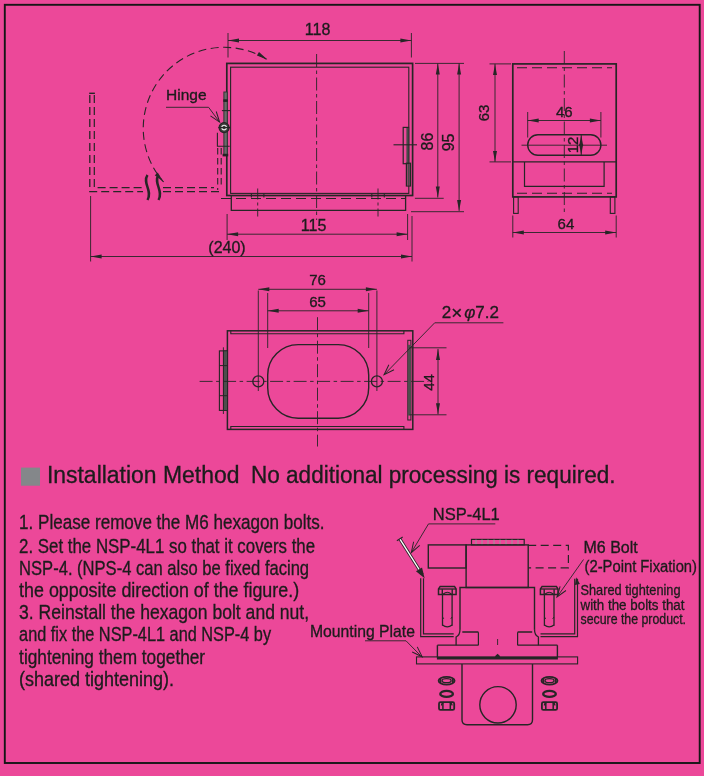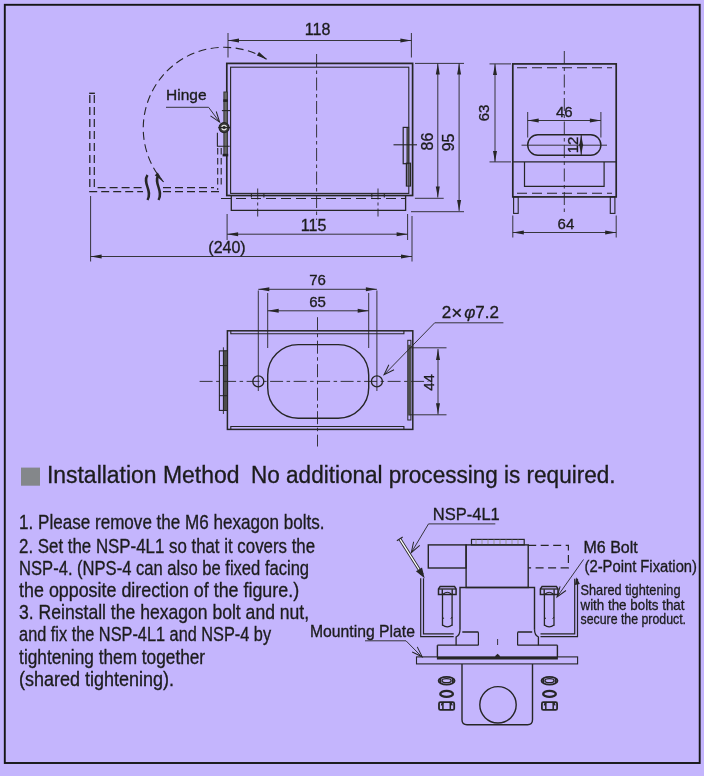--- a/index.html
+++ b/index.html
@@ -1,16 +1,16 @@
 <!DOCTYPE html>
 <html><head>
 <meta charset="utf-8">
 <style>
   html,body{margin:0;padding:0;background:#fff;}
-  #page{position:relative;width:704px;height:776px;background:#c4b5fd;overflow:hidden;}
+  #page{position:relative;width:704px;height:776px;background:#ec4899;overflow:hidden;}
   svg{position:absolute;left:0;top:0;transform:translateZ(0);will-change:transform;}
   text{font-family:"Liberation Sans",sans-serif;fill:#1c1c1c;stroke:#1c1c1c;stroke-width:0.32px;}
 </style>
 </head>
 <body>
 <div id="page">
 <svg width="704" height="776" viewBox="0 0 704 776">
 <defs>
   <path id="ah" d="M0,0 L-11,-2 L-11,2 z" fill="#262626" stroke="none"></path>
   <path id="oa" d="M-10.5,-3.6 L0,0 L-10.5,3.6" fill="none" stroke="#262626" stroke-width="1"></path>

